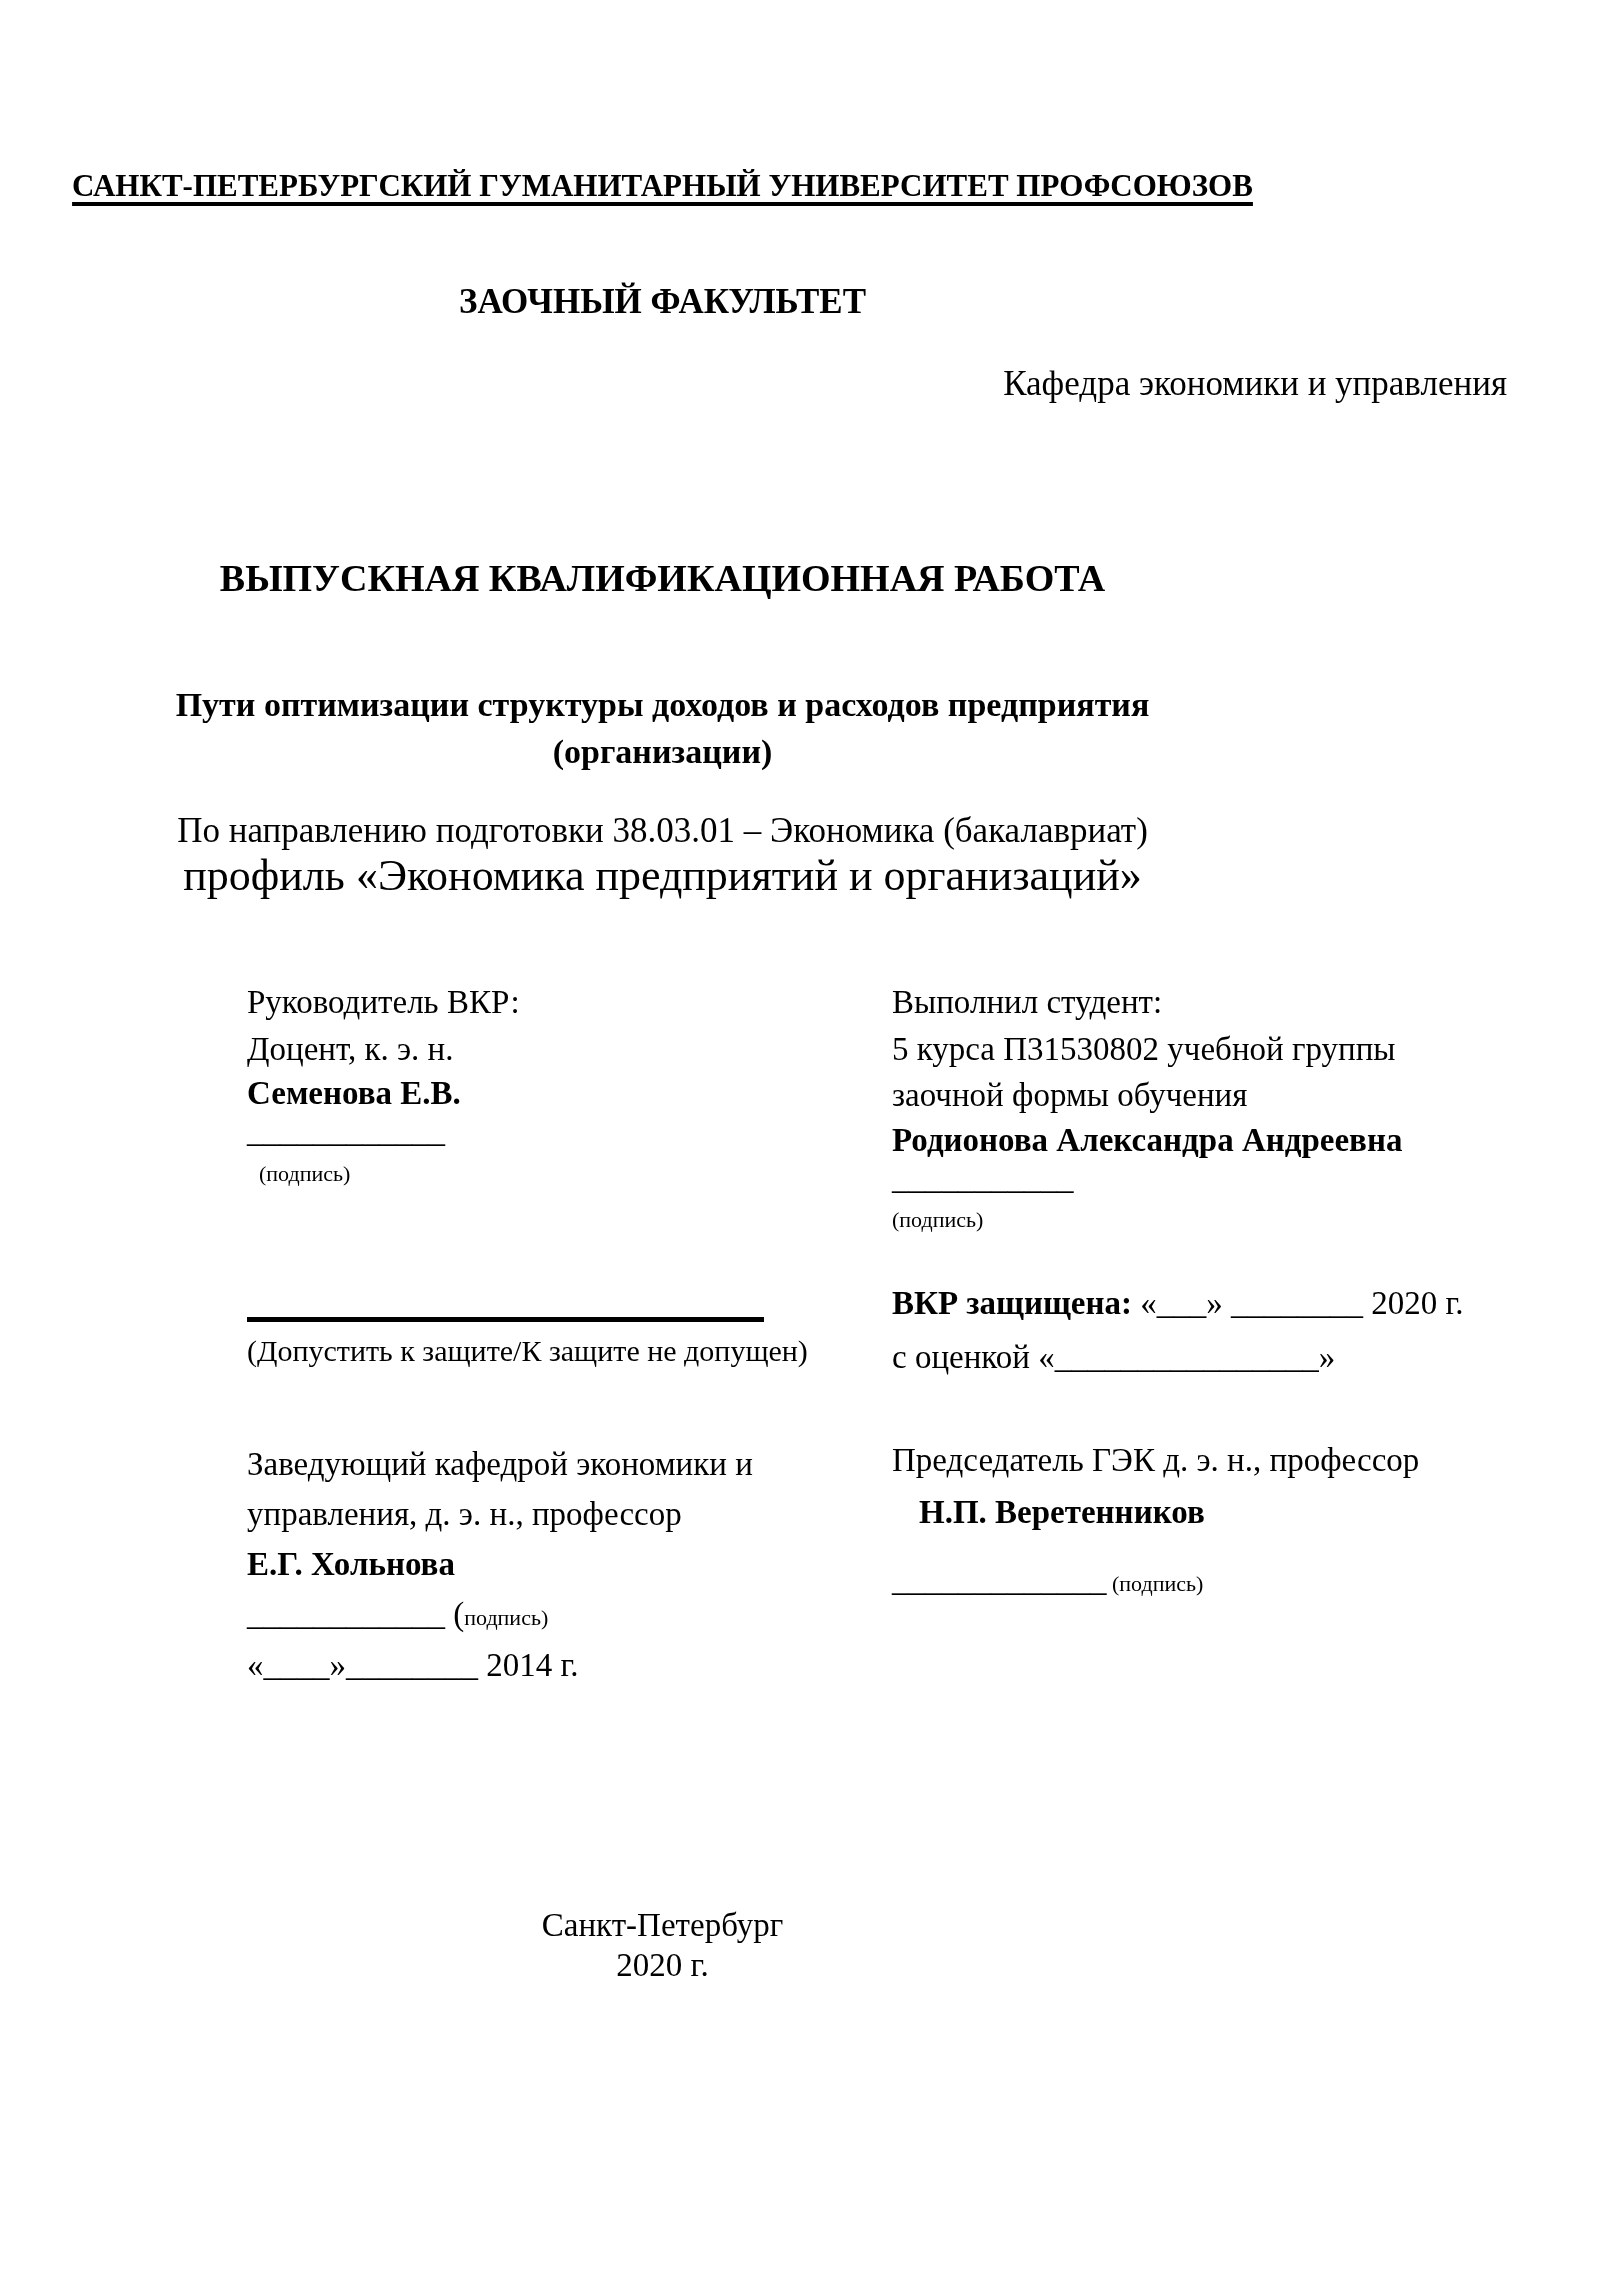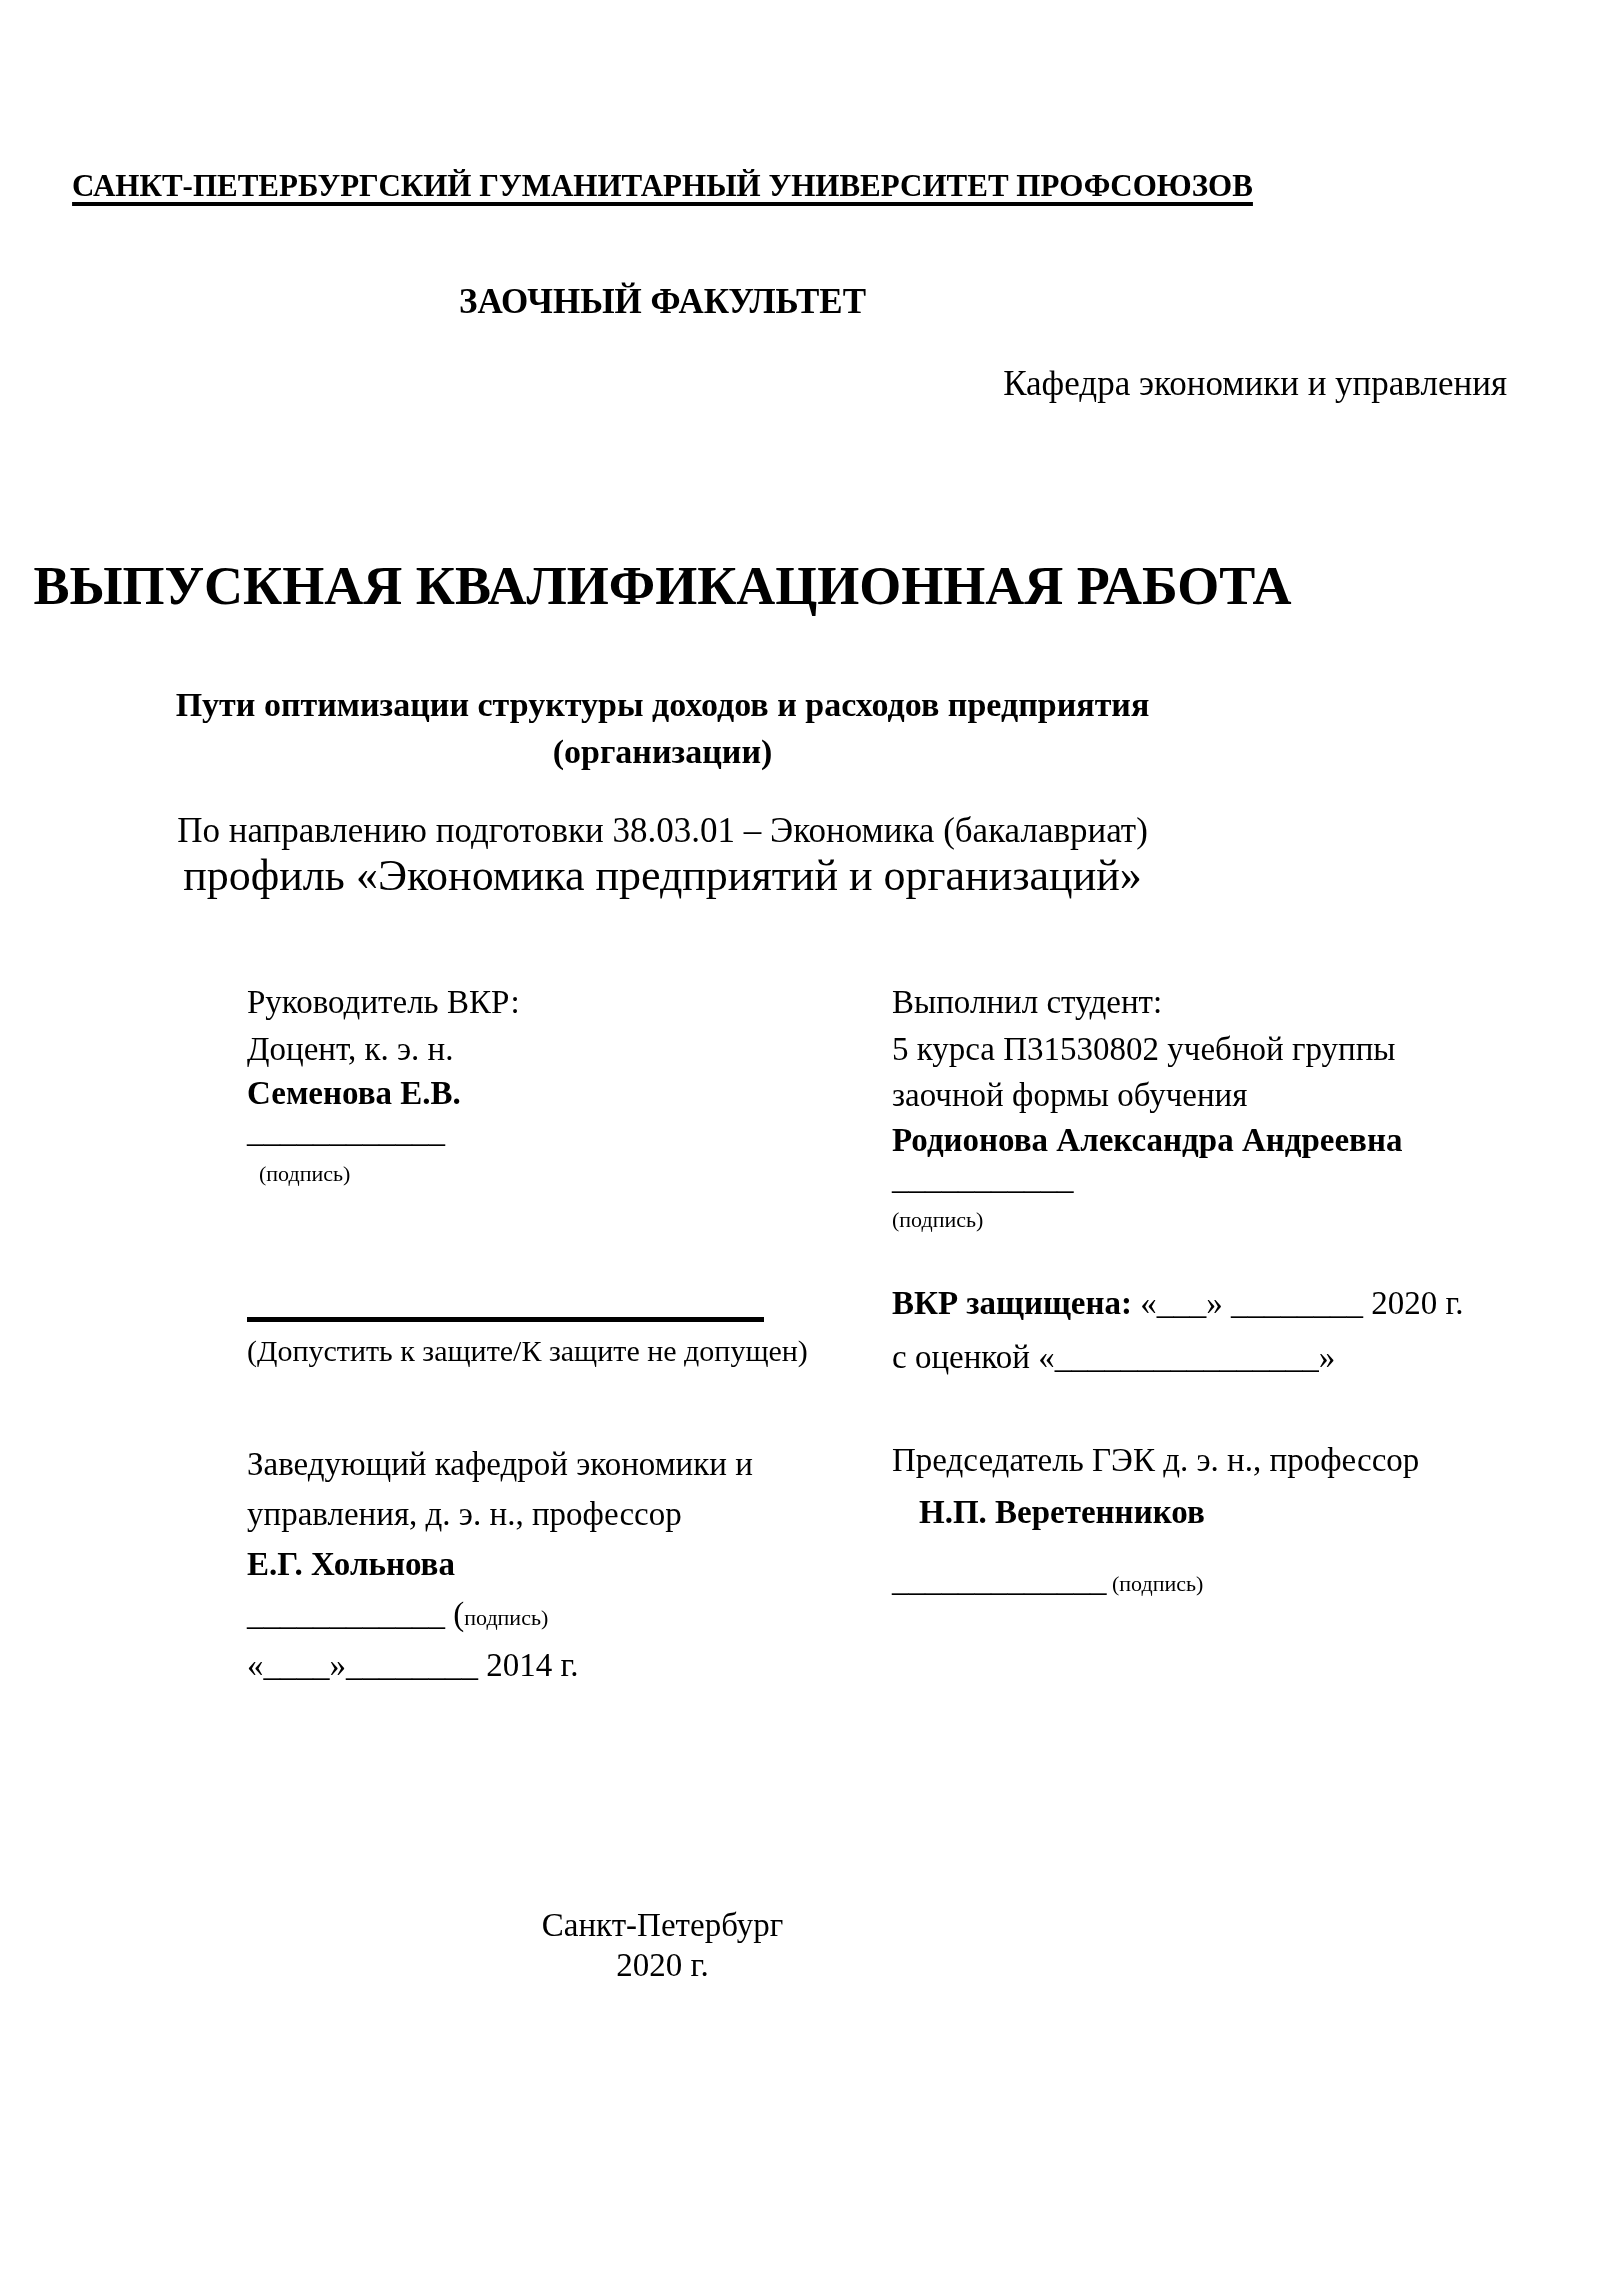--- a/index.html
+++ b/index.html
@@ -14,21 +14,21 @@
 </style>
 </head>
 <body>
 
 <div class="abs center b" style="top:170px; font-size:31px; text-decoration: underline; text-decoration-thickness: 3.9px; text-underline-offset: 6.3px;">САНКТ-ПЕТЕРБУРГСКИЙ ГУМАНИТАРНЫЙ УНИВЕРСИТЕТ ПРОФСОЮЗОВ</div>
 
 <div class="abs center b" style="top:284px; font-size:35px;">ЗАОЧНЫЙ ФАКУЛЬТЕТ</div>
 
 <div class="abs" style="top:366px; right:116px; font-size:35px;text-align:center;">Кафедра экономики и управления</div>
 
-<div class="abs center b" style="top:559px; font-size:54px;">ВЫПУСКНАЯ КВАЛИФИКАЦИОННАЯ РАБОТА</div>
+<div class="abs center b" style="top:559px; font-size:38px;">ВЫПУСКНАЯ КВАЛИФИКАЦИОННАЯ РАБОТА</div>
 
 <div class="abs center b" style="top:688px; font-size:34px;">Пути оптимизации структуры доходов и расходов предприятия</div>
 <div class="abs center b" style="top:735px; font-size:34px;">(организации)</div>
 
 <div class="abs center" style="top:813px; font-size:35px;">По направлению подготовки 38.03.01 – Экономика (бакалавриат)</div>
 <div class="abs center" style="top:854px; font-size:44px;">профиль «Экономика предприятий и организаций»</div>
 
 <div>
   <div class="abs t45" style="top:986px; left:247px;">Руководитель ВКР:</div>
   <div class="abs t45" style="top:1033px; left:247px;">Доцент, к. э. н.</div>

